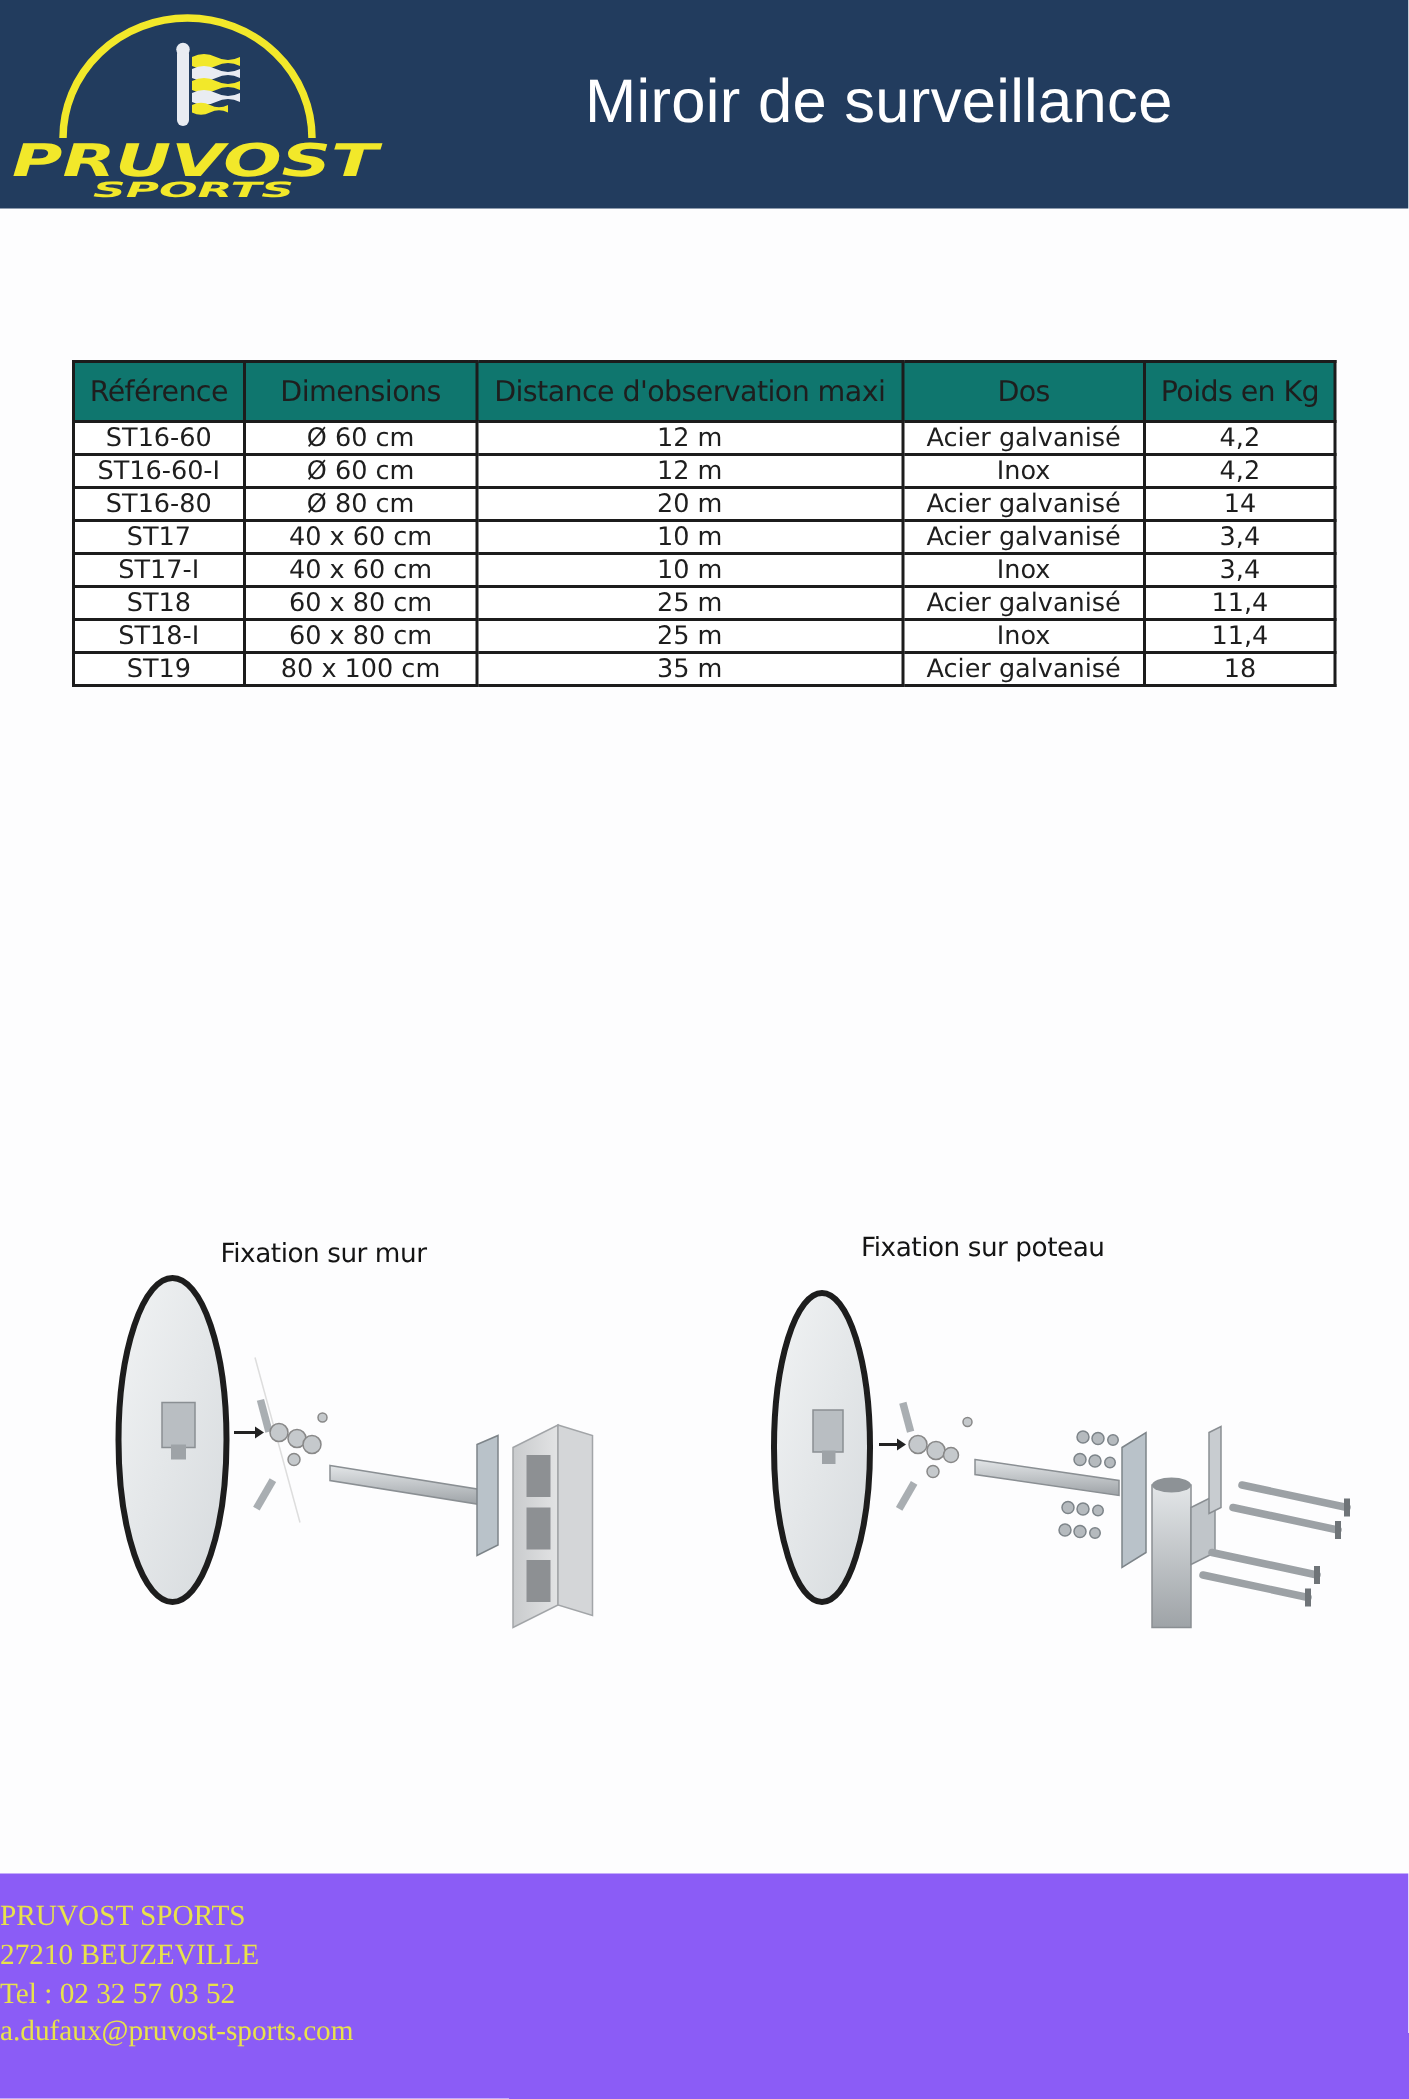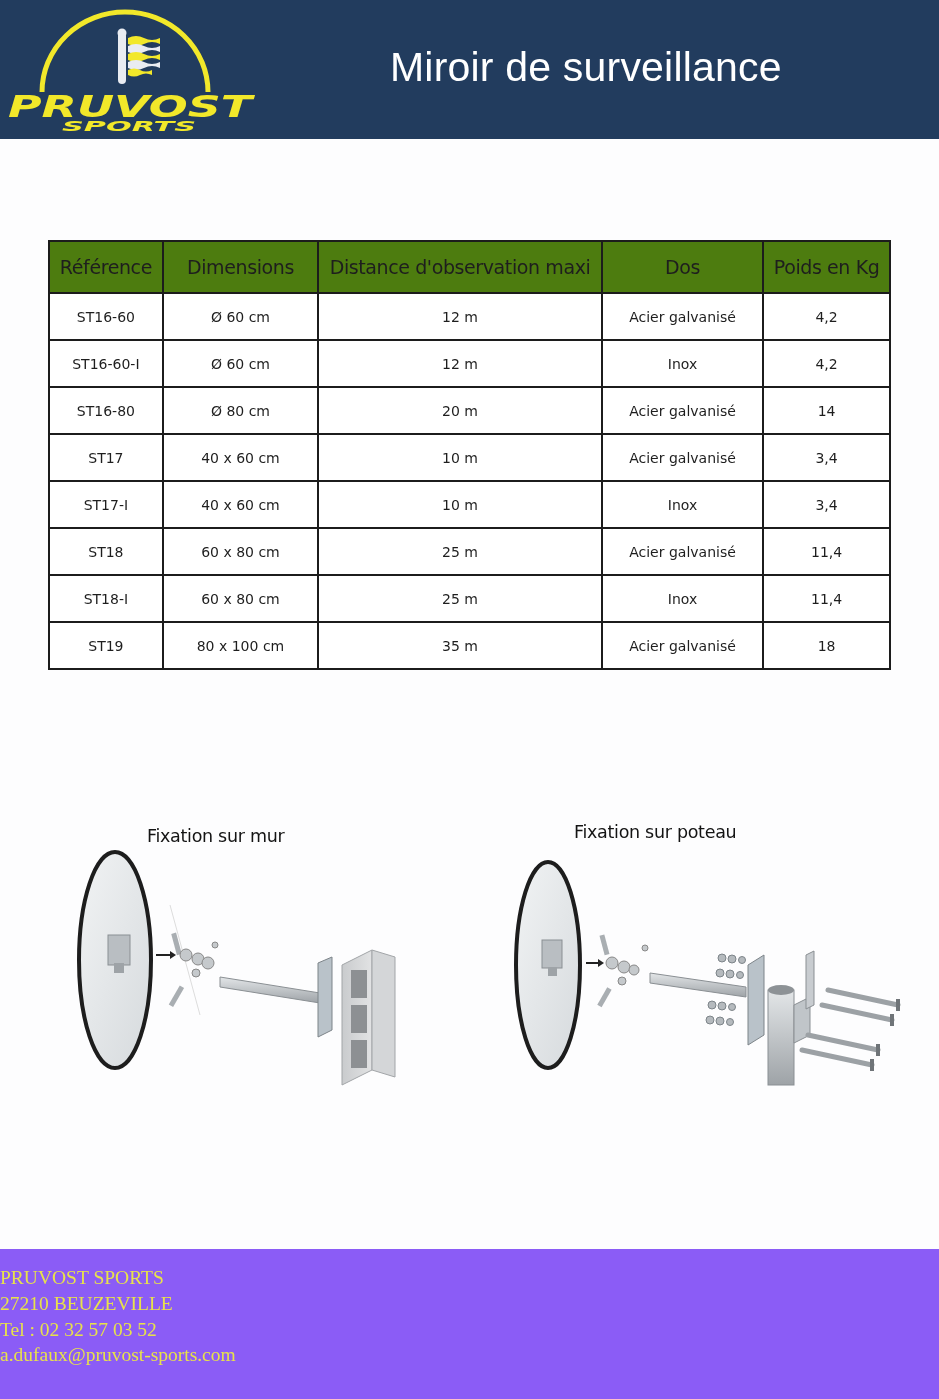--- a/index.html
+++ b/index.html
@@ -20,25 +20,25 @@
     .spec-table {
       position: absolute; left: 48px; top: 240px; width: 843px;
       border-collapse: collapse; border: 2.5px solid #1c1c1c;
       font-family: "DejaVu Sans", sans-serif;
     }
     .spec-table th, .spec-table td {
       border: 2px solid #1c1c1c; text-align: center; color: #1e1e1e;
       white-space: nowrap;
     }
     .spec-table th {
-      background: #4d7c0f; font-weight: normal; font-size: 19px;
-      height: 52px; padding: 0 4px; letter-spacing: -0.4px;
+      background: #0f766e; font-weight: normal; font-size: 19px;
+      height: 40px; padding: 0 4px; letter-spacing: -0.4px;
     }
     .spec-table td {
-      background: #ffffff; font-size: 14px; height: 47px; padding: 0 4px;
+      background: #ffffff; font-size: 17px; height: 20px; padding: 0 4px;
     }
     .col-ref { width: 114px; }
     .col-dim { width: 156px; }
     .col-dist { width: 284px; }
     .col-dos { width: 162px; }
     .col-poids { width: 127px; }
 
     .fig-caption {
       position: absolute; font-family: "DejaVu Sans", sans-serif; font-weight: normal;
       font-size: 17.5px; color: #141414; white-space: nowrap; letter-spacing: -0.3px;

